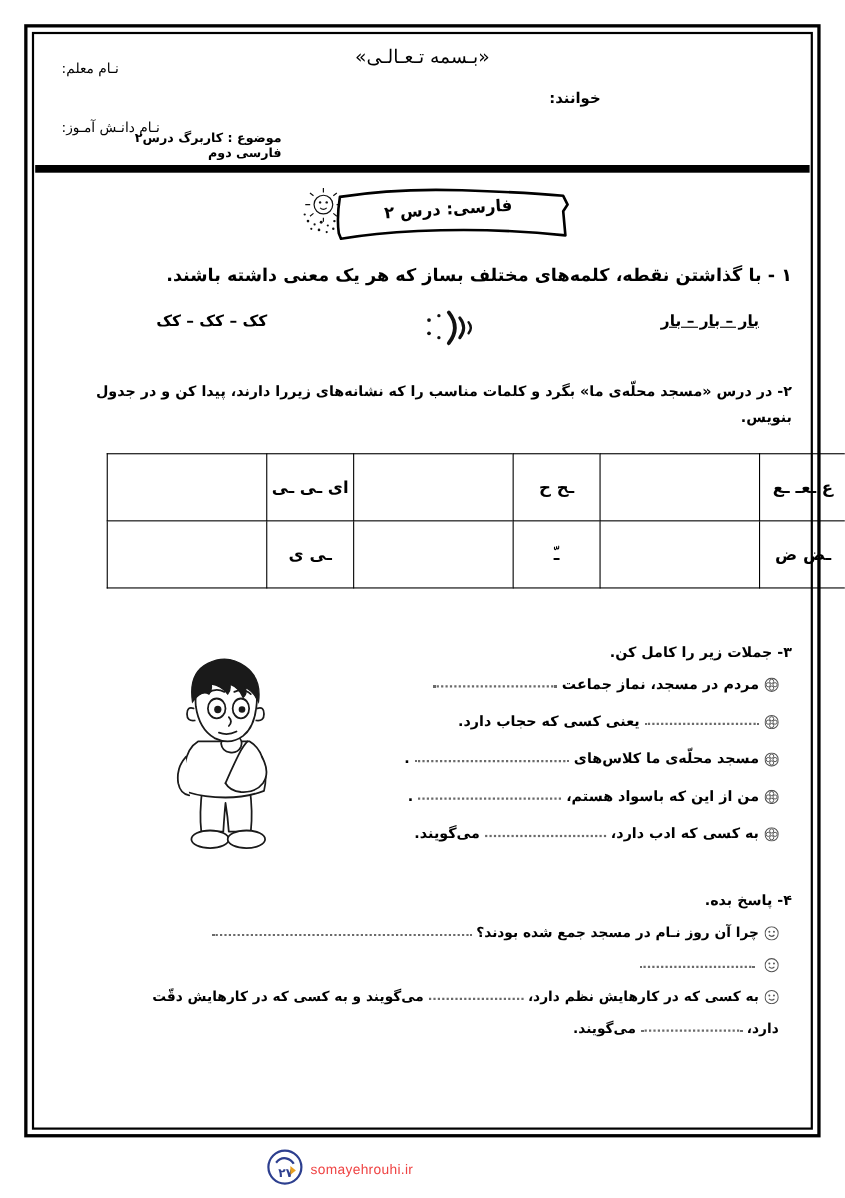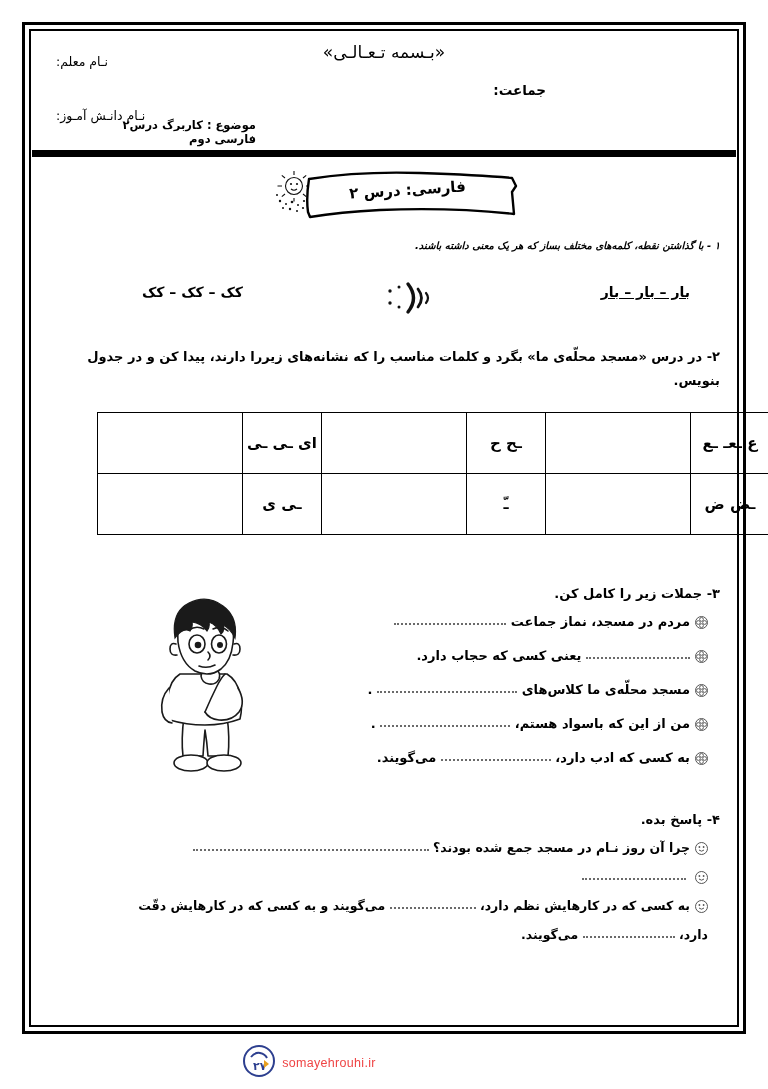--- a/index.html
+++ b/index.html
@@ -126,21 +126,21 @@
     height: 46px;
   }
 
   
   .q-line {
     position: absolute;
     font-weight: bold;
     text-align: right;
     direction: rtl;
   }
-  .q1 { left: 60px; top: 240px; width: 660px; font-size: 10px; font-style: italic; }
+  .q1 { left: 60px; top: 240px; width: 660px; font-size: 16px; }
   .q2 { left: 60px; top: 345px; width: 660px; font-size: 13px; line-height: 1.85; }
   .q3 { left: 60px; top: 586px; width: 660px; font-size: 13px; }
   .q4 { left: 60px; top: 812px; width: 660px; font-size: 13px; }
 
   
   .q1-row {
     position: absolute;
     left: 60px;
     top: 278px;
     width: 660px;
@@ -266,21 +266,21 @@
 <body>
 
 <div class="page-frame">
   <div class="page-frame-inner"></div>
 </div>
 
 <div class="header-block">
   <div class="bismillah">«بـسمه  تـعـالـی»</div>
   <div class="hdr-teacher">نـام معلم:</div>
   <div class="hdr-student">نـام دانـش آمـوز:</div>
-  <div class="hdr-date">جماعت:</div>
+  <div class="hdr-date">خوانند:</div>
   <div class="hdr-subject">
     <div>موضوع : کاربرگ درس۲</div>
     <div>فارسی دوم</div>
   </div>
 </div>
 <div class="header-rule-bottom"></div>
 
 <div class="banner-deco">
   <svg width="50" height="46" viewBox="0 0 50 46">
     <g stroke="#111" stroke-width="1.1" fill="none">

